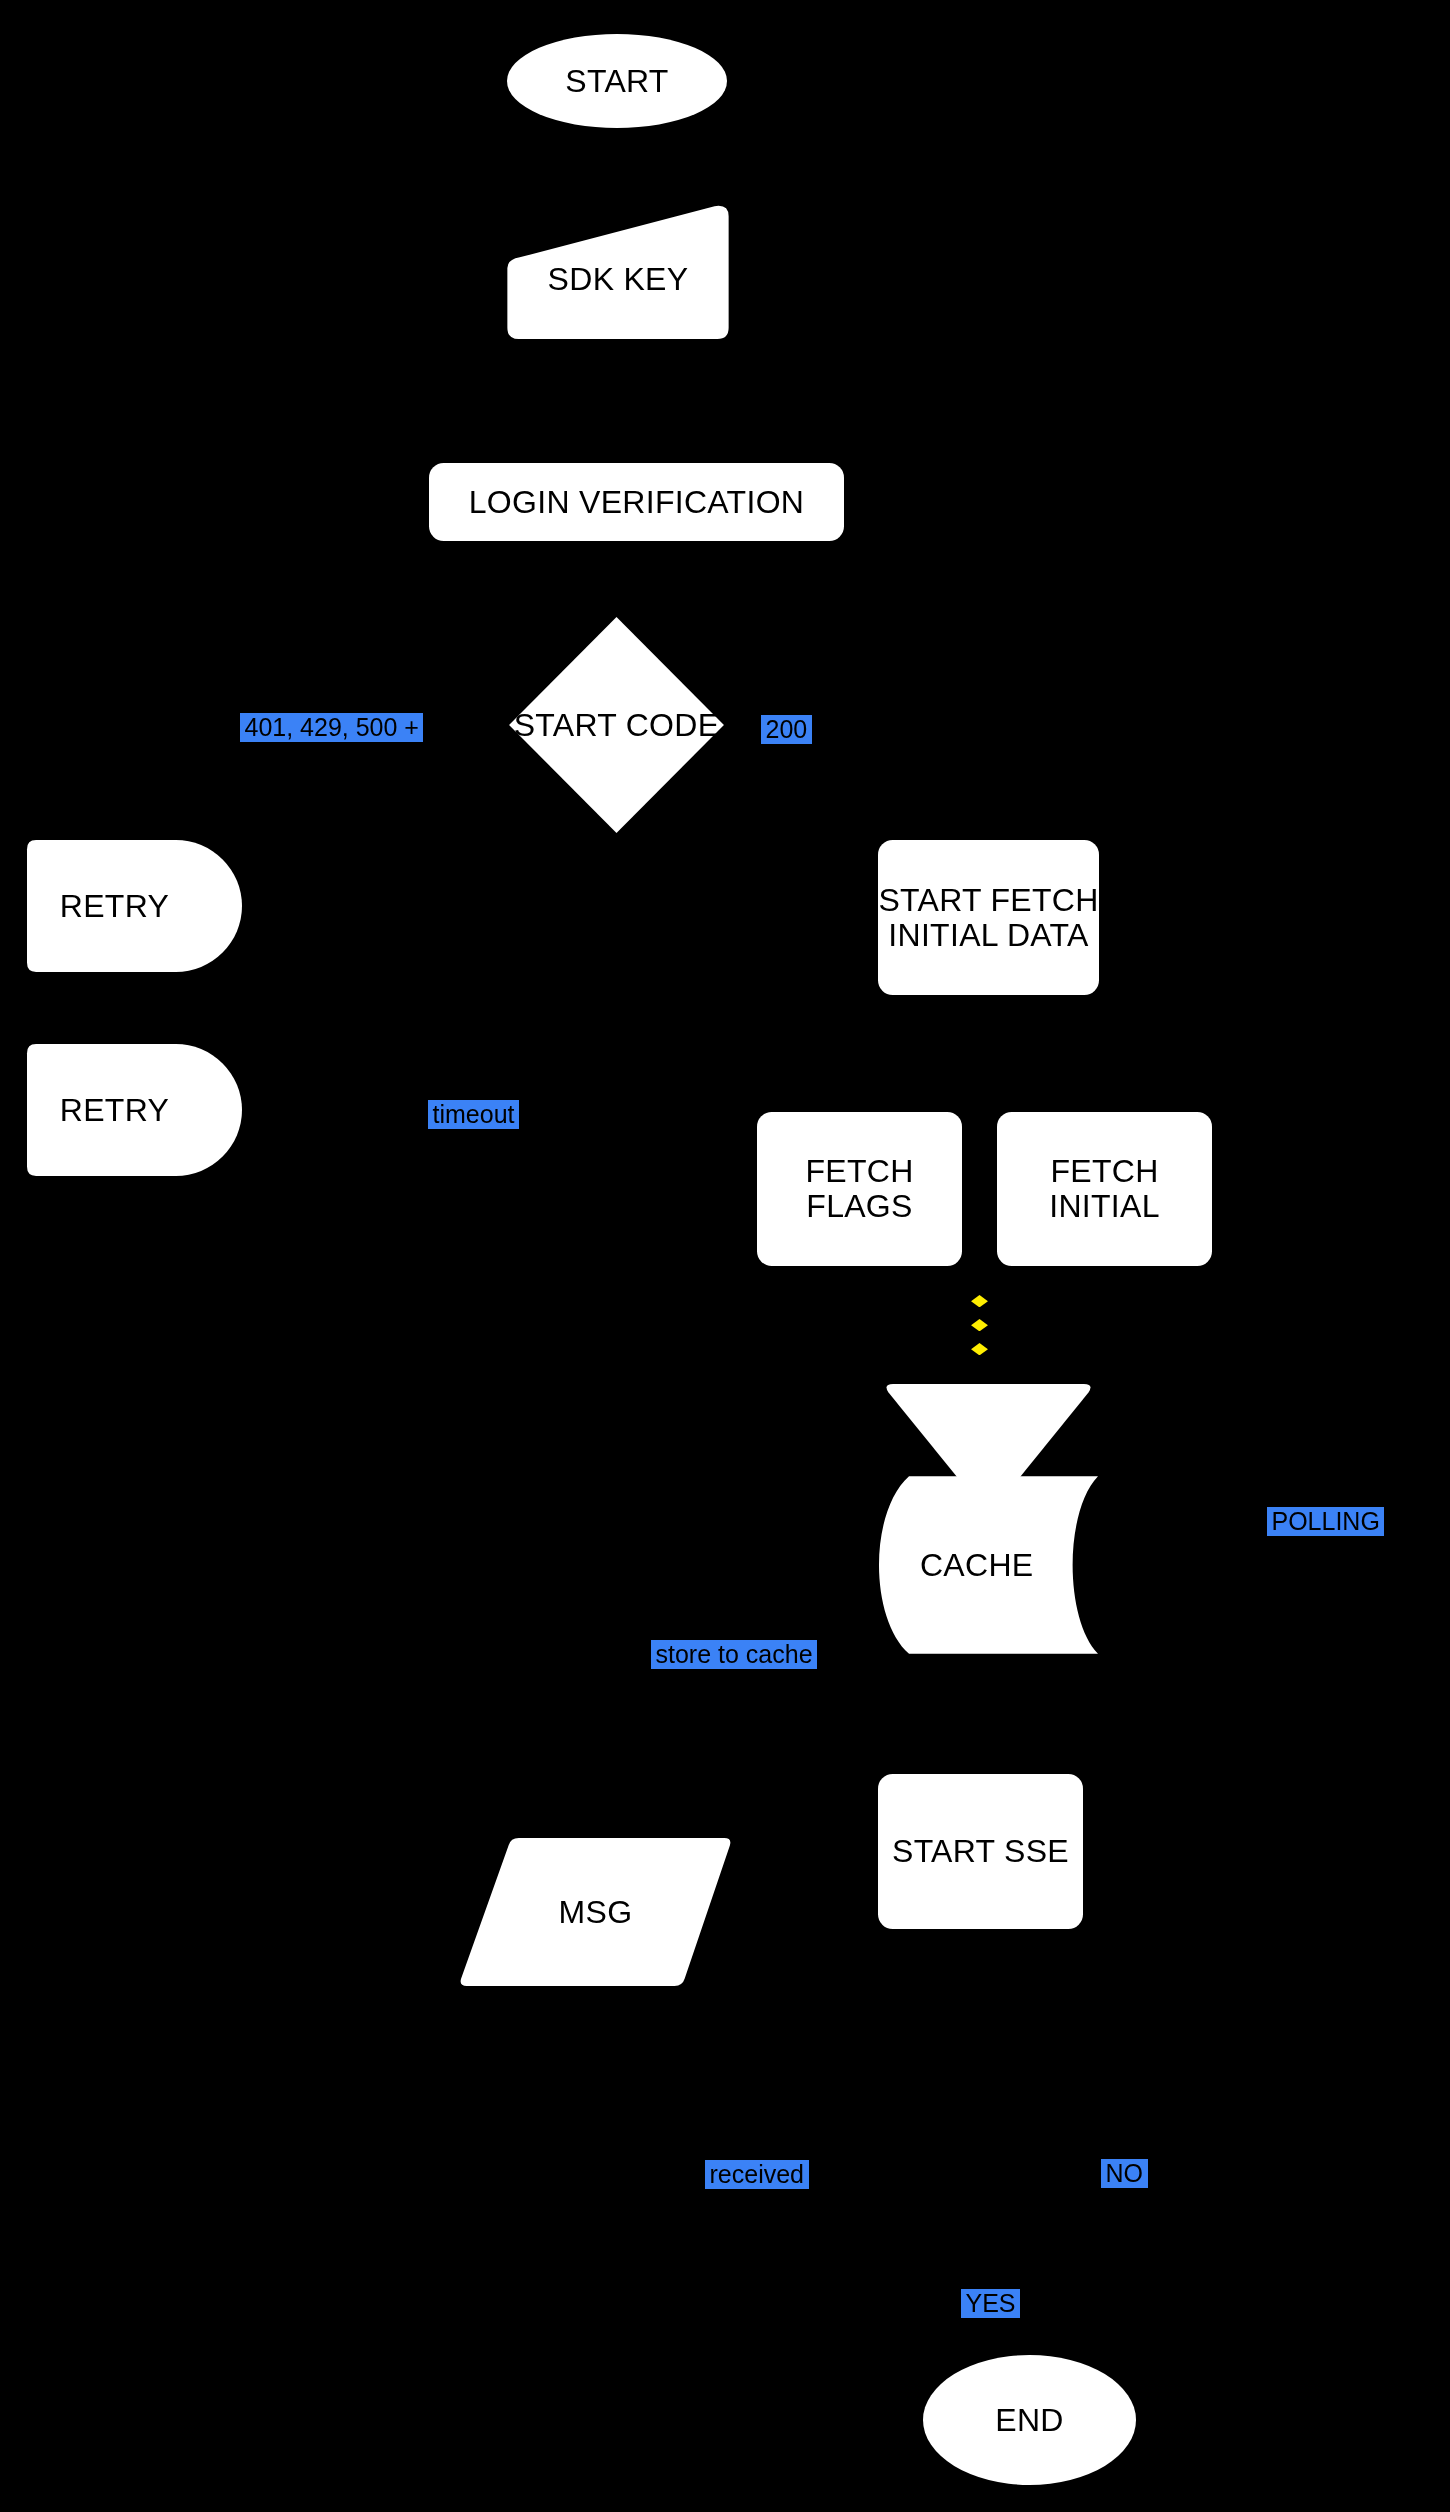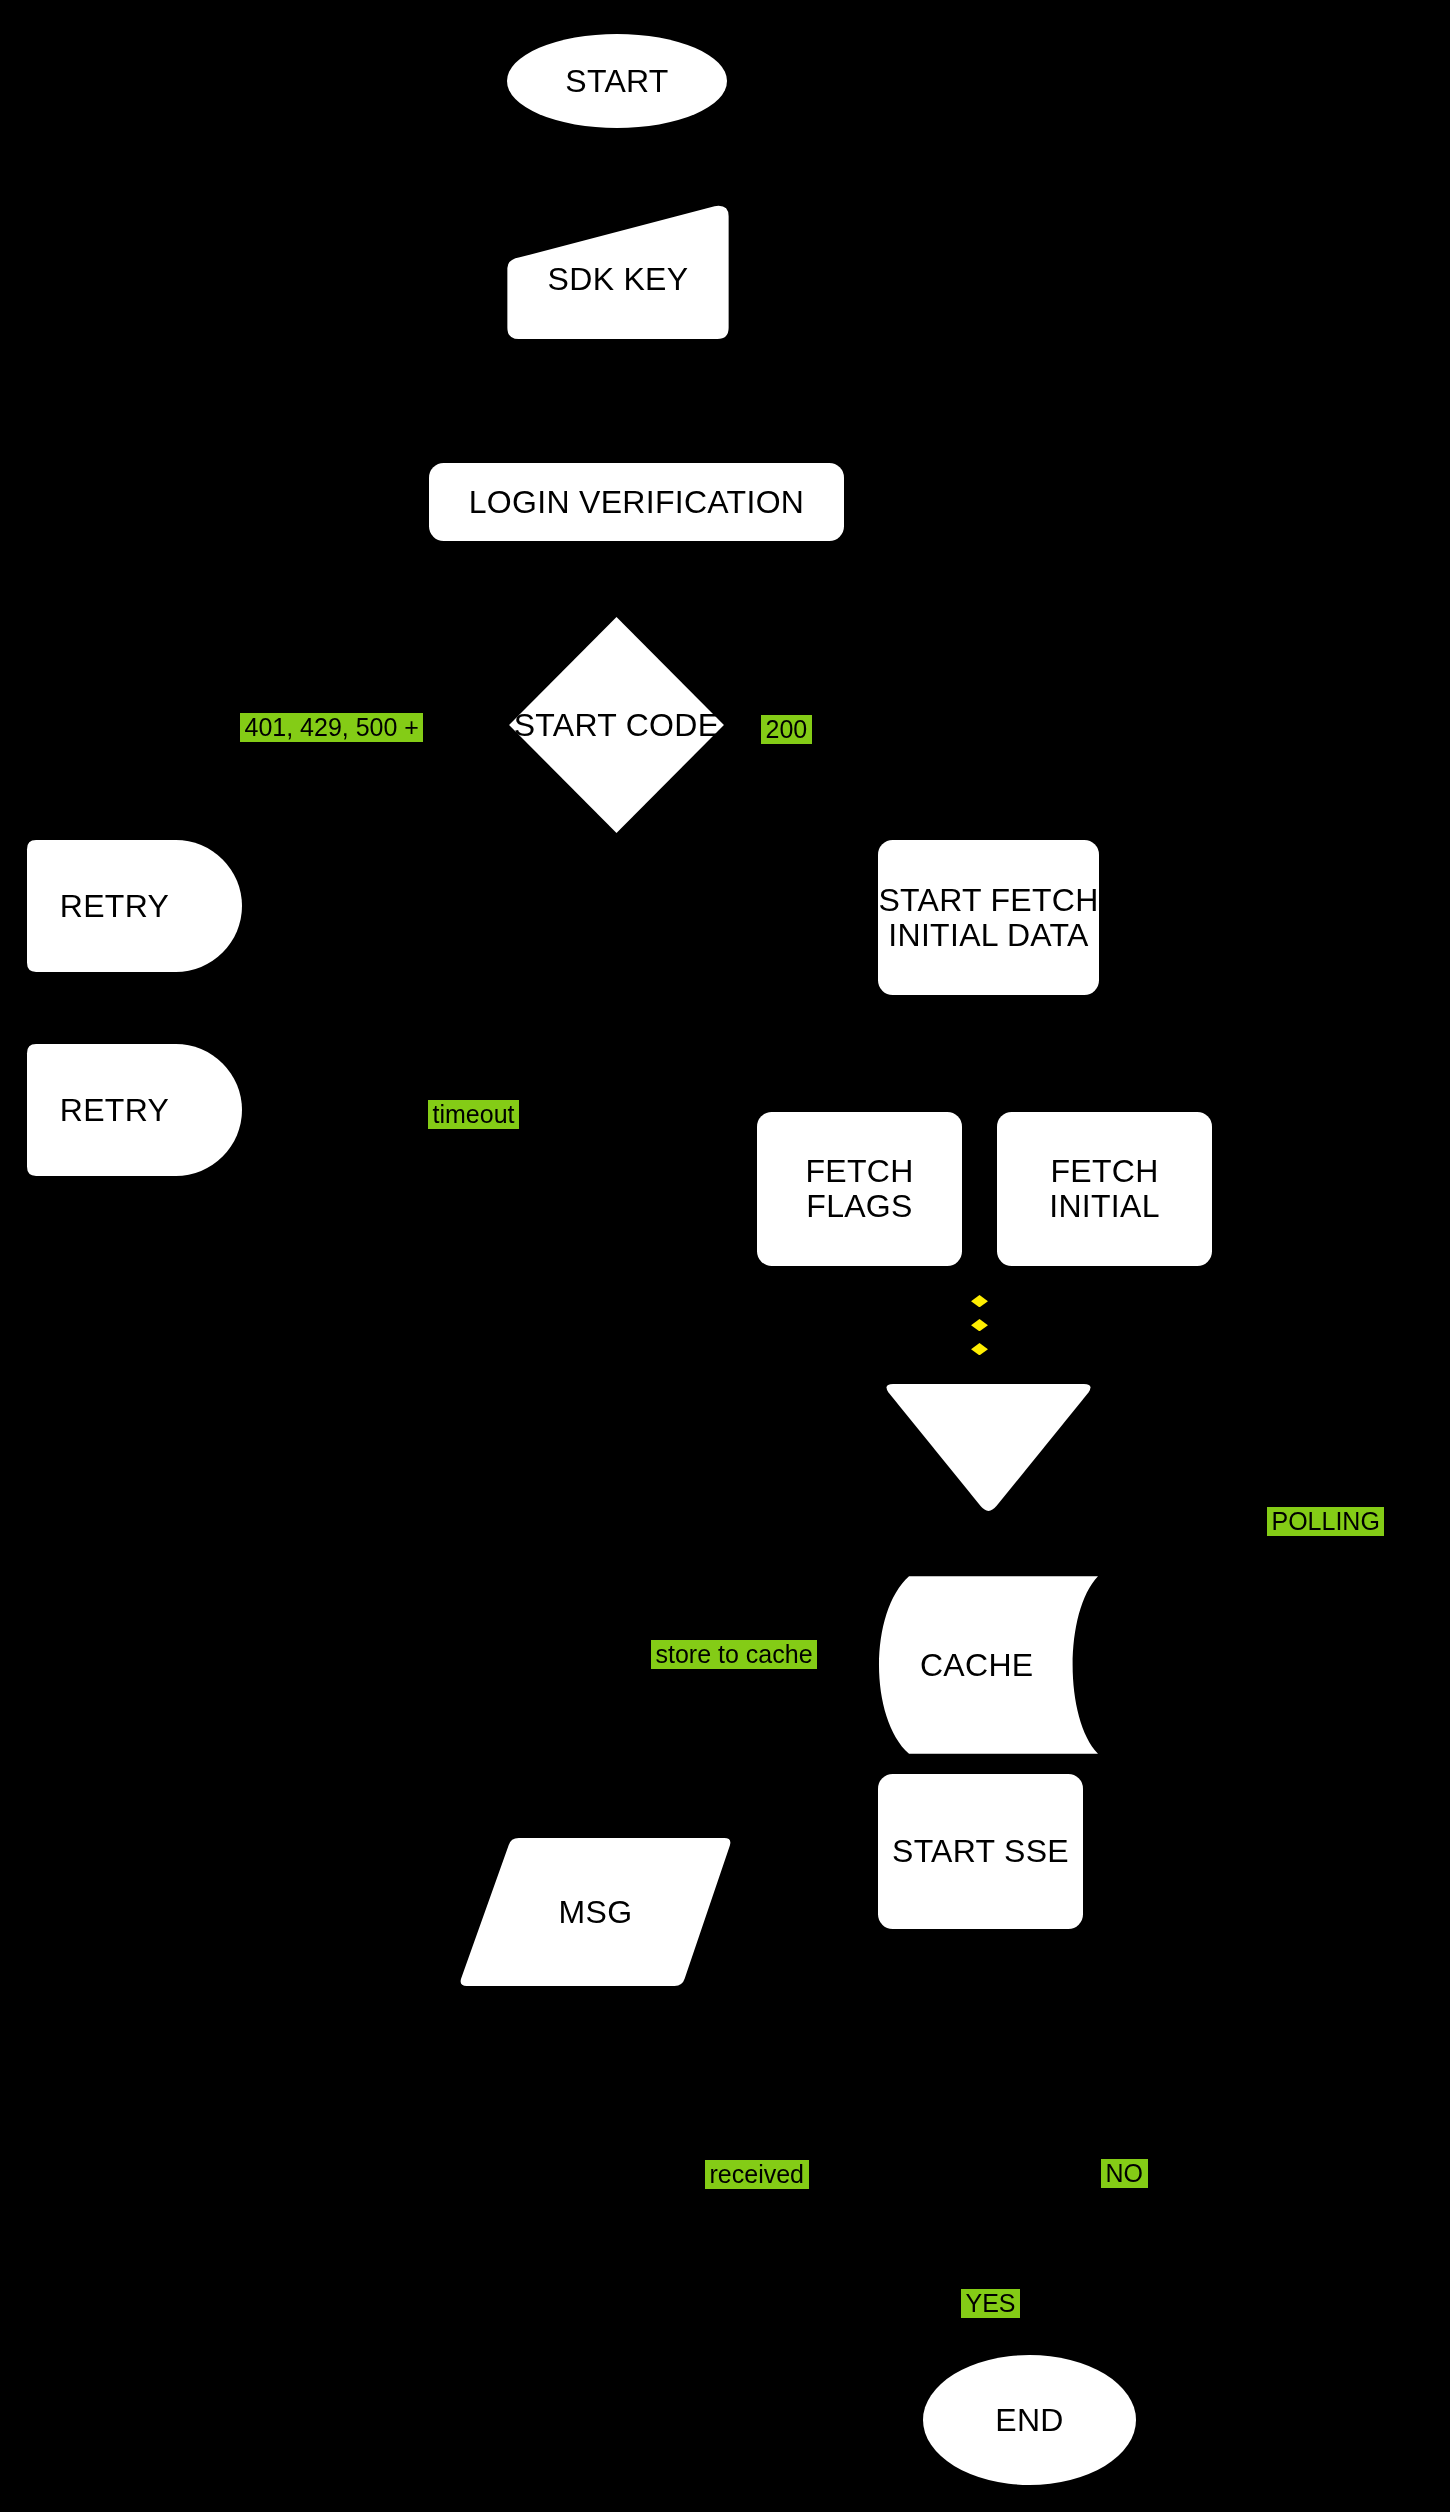--- a/index.html
+++ b/index.html
@@ -6,21 +6,21 @@
   .canvas{position:relative;width:1450px;height:2512px;background:#000;overflow:hidden;
           font-family:"Liberation Sans",sans-serif;}
   .node{position:absolute;}
   .node svg{position:absolute;left:0;top:0;overflow:visible;display:block;}
   .shape-div{position:absolute;inset:0;background:#fff;}
   .ellipse{border-radius:50%;}
   .process{border-radius:14.7px;}
   .node-label{position:absolute;inset:0;display:flex;flex-direction:column;align-items:center;
               justify-content:center;color:#000;font-size:32px;line-height:35px;
               letter-spacing:0.3px;text-align:center;white-space:nowrap;}
-  .badge{position:absolute;background:#84cc16;color:#000;font-size:25px;line-height:29px;
+  .badge{position:absolute;background:#3b82f6;color:#000;font-size:25px;line-height:29px;
          padding:0 4.5px;white-space:nowrap;}
   .marker{position:absolute;}
 </style>
 </head>
 <body>
 
 <div class="canvas">
 
   <div class="node" style="left:507px;top:34px;width:220px;height:94px">
     <div class="shape-div ellipse"></div>
@@ -119,21 +119,21 @@
   </div>
 
   <div class="node" style="left:884px;top:1384px;width:209px;height:129px">
     <svg width="209" height="129" viewBox="0 0 370 228">
       <path d="M16 0 L354 0 Q372 0 362 15 L199 216 Q185 233 171 216 L8 15 Q-2 0 16 0 Z" fill="#ffffff"></path>
     </svg>
   </div>
 
   <div class="badge" style="left:1267px;top:1507px">POLLING</div>
 
-  <div class="node" style="left:878px;top:1576px;width:220px;height:178px">
+  <div class="node" style="left:878px;top:1476px;width:220px;height:178px">
     <svg width="220" height="178" viewBox="0 0 390 315">
       <path d="M55 0 L390 0 C330 62 330 253 390 315 L55 315 C-16 252 -16 63 55 0 Z" fill="#ffffff"></path>
     </svg>
     <div class="node-label" style="padding-right:22.6px">
         <span>CACHE</span>
       </div>
   </div>
 
   <div class="badge" style="left:651px;top:1640px">store to cache</div>
 

